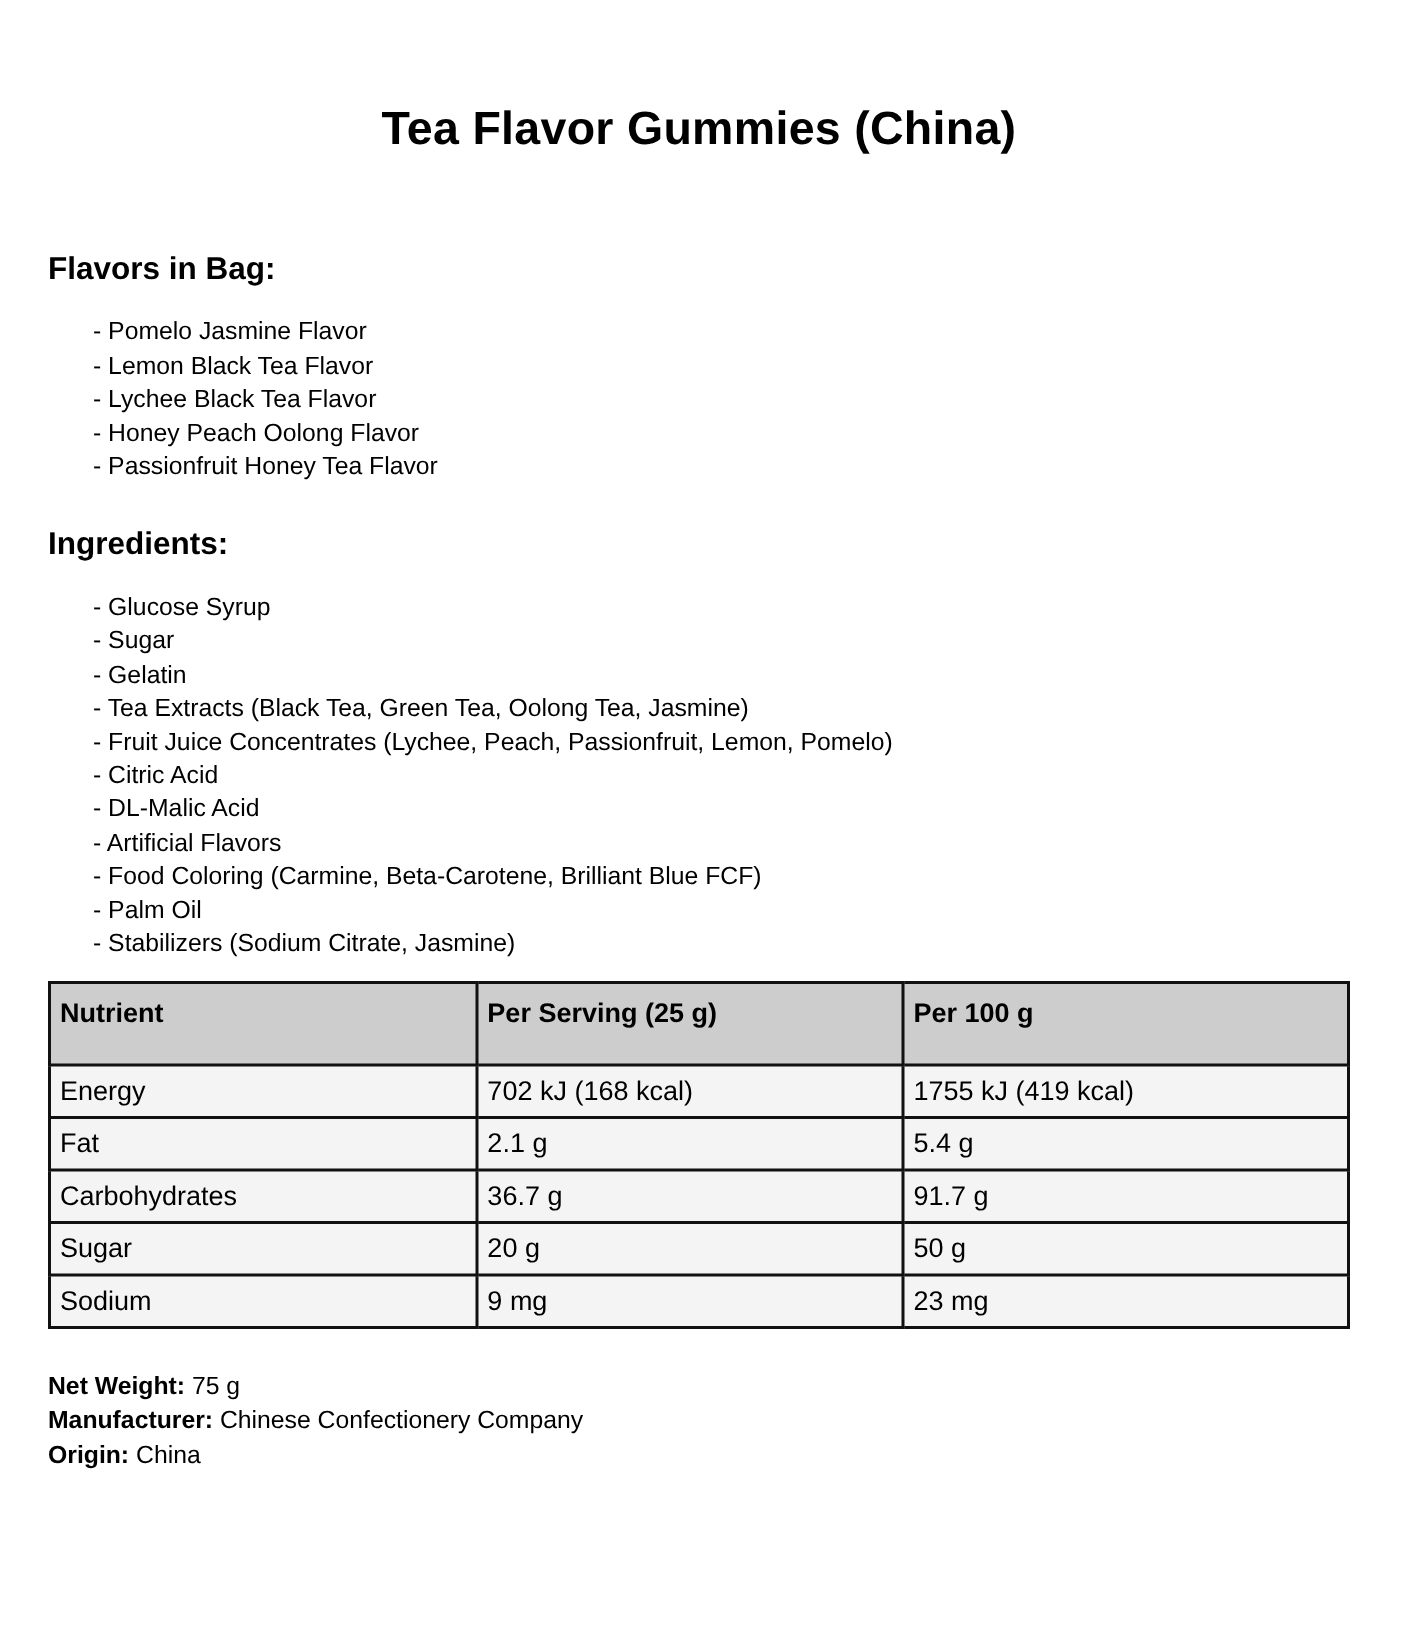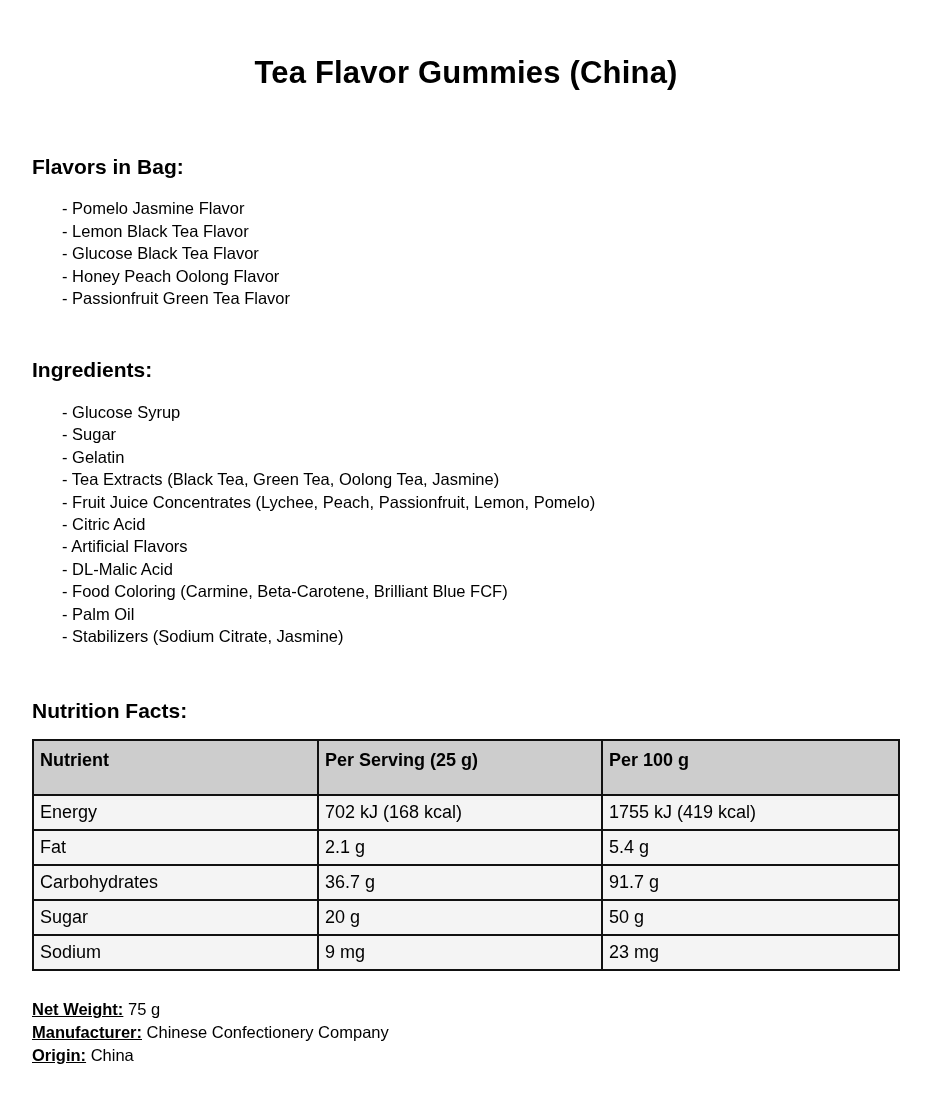--- a/index.html
+++ b/index.html
@@ -21,36 +21,36 @@
     overflow: hidden;
     font-family: "Liberation Sans", sans-serif;
     color: var(--text);
   }
   .page {
     width: 937px;
     height: 1093px;
     padding: 0 37px 0 32px;
   }
   h1.page-title {
-    margin: 4px;
+    margin: 17px;
     padding-top: 52px;
     font-size: 31px;
     line-height: 34px;
     font-weight: bold;
     text-align: center;
     letter-spacing: 0.2px;
   }
   h2.section-heading {
     margin: 0;
     font-size: 21px;
     line-height: 28px;
     font-weight: bold;
   }
   #flavors-heading { margin-top: 63px; }
-  #ingredients-heading { margin-top: 46px; }
+  #ingredients-heading { margin-top: 26px; }
   #nutrition-heading { margin-top: 50px; }
   .list {
     margin-top: 16px;
     font-size: 16.5px;
     margin-left: 30px;
   }
   .list .list-line {
     line-height: 22.6px;
   }
   #ingredients-list { margin-top: 17px; }
@@ -83,54 +83,53 @@
   .nutrition-table col.c2 { width: 32.8%; }
   .nutrition-table col.c3 { width: 34.3%; }
   .footer {
     margin-top: 27px;
     font-size: 16.5px;
   }
   .footer p {
     margin: 0;
     line-height: 23px;
   }
-  .footer strong { font-weight: bold; text-decoration: underline; }
+  .footer strong { font-weight: bold; }
 </style>
 </head>
 <body>
 
 <div class="page">
 
   <h1 class="page-title">Tea Flavor Gummies (China)</h1>
 
   <h2 class="section-heading" id="flavors-heading">Flavors in Bag:</h2>
   <div class="list" id="flavors-list">
     <div class="list-line">- Pomelo Jasmine Flavor</div>
     <div class="list-line">- Lemon Black Tea Flavor</div>
-    <div class="list-line">- Glucose Black Tea Flavor</div>
+    <div class="list-line">- Lychee Black Tea Flavor</div>
     <div class="list-line">- Honey Peach Oolong Flavor</div>
-    <div class="list-line">- Passionfruit Green Tea Flavor</div>
+    <div class="list-line">- Passionfruit Honey Tea Flavor</div>
   </div>
 
   <h2 class="section-heading" id="ingredients-heading">Ingredients:</h2>
   <div class="list" id="ingredients-list">
     <div class="list-line">- Glucose Syrup</div>
     <div class="list-line">- Sugar</div>
     <div class="list-line">- Gelatin</div>
     <div class="list-line">- Tea Extracts (Black Tea, Green Tea, Oolong Tea, Jasmine)</div>
     <div class="list-line">- Fruit Juice Concentrates (Lychee, Peach, Passionfruit, Lemon, Pomelo)</div>
     <div class="list-line">- Citric Acid</div>
+    <div class="list-line">- DL-Malic Acid</div>
     <div class="list-line">- Artificial Flavors</div>
-    <div class="list-line">- DL-Malic Acid</div>
     <div class="list-line">- Food Coloring (Carmine, Beta-Carotene, Brilliant Blue FCF)</div>
     <div class="list-line">- Palm Oil</div>
     <div class="list-line">- Stabilizers (Sodium Citrate, Jasmine)</div>
   </div>
 
-  <h2 class="section-heading" id="nutrition-heading">Nutrition Facts:</h2>
 
   <table class="nutrition-table">
     <colgroup>
         <col class="c1">
         <col class="c2">
         <col class="c3">
       </colgroup>
     <thead>
       <tr>
         <th>Nutrient</th>

